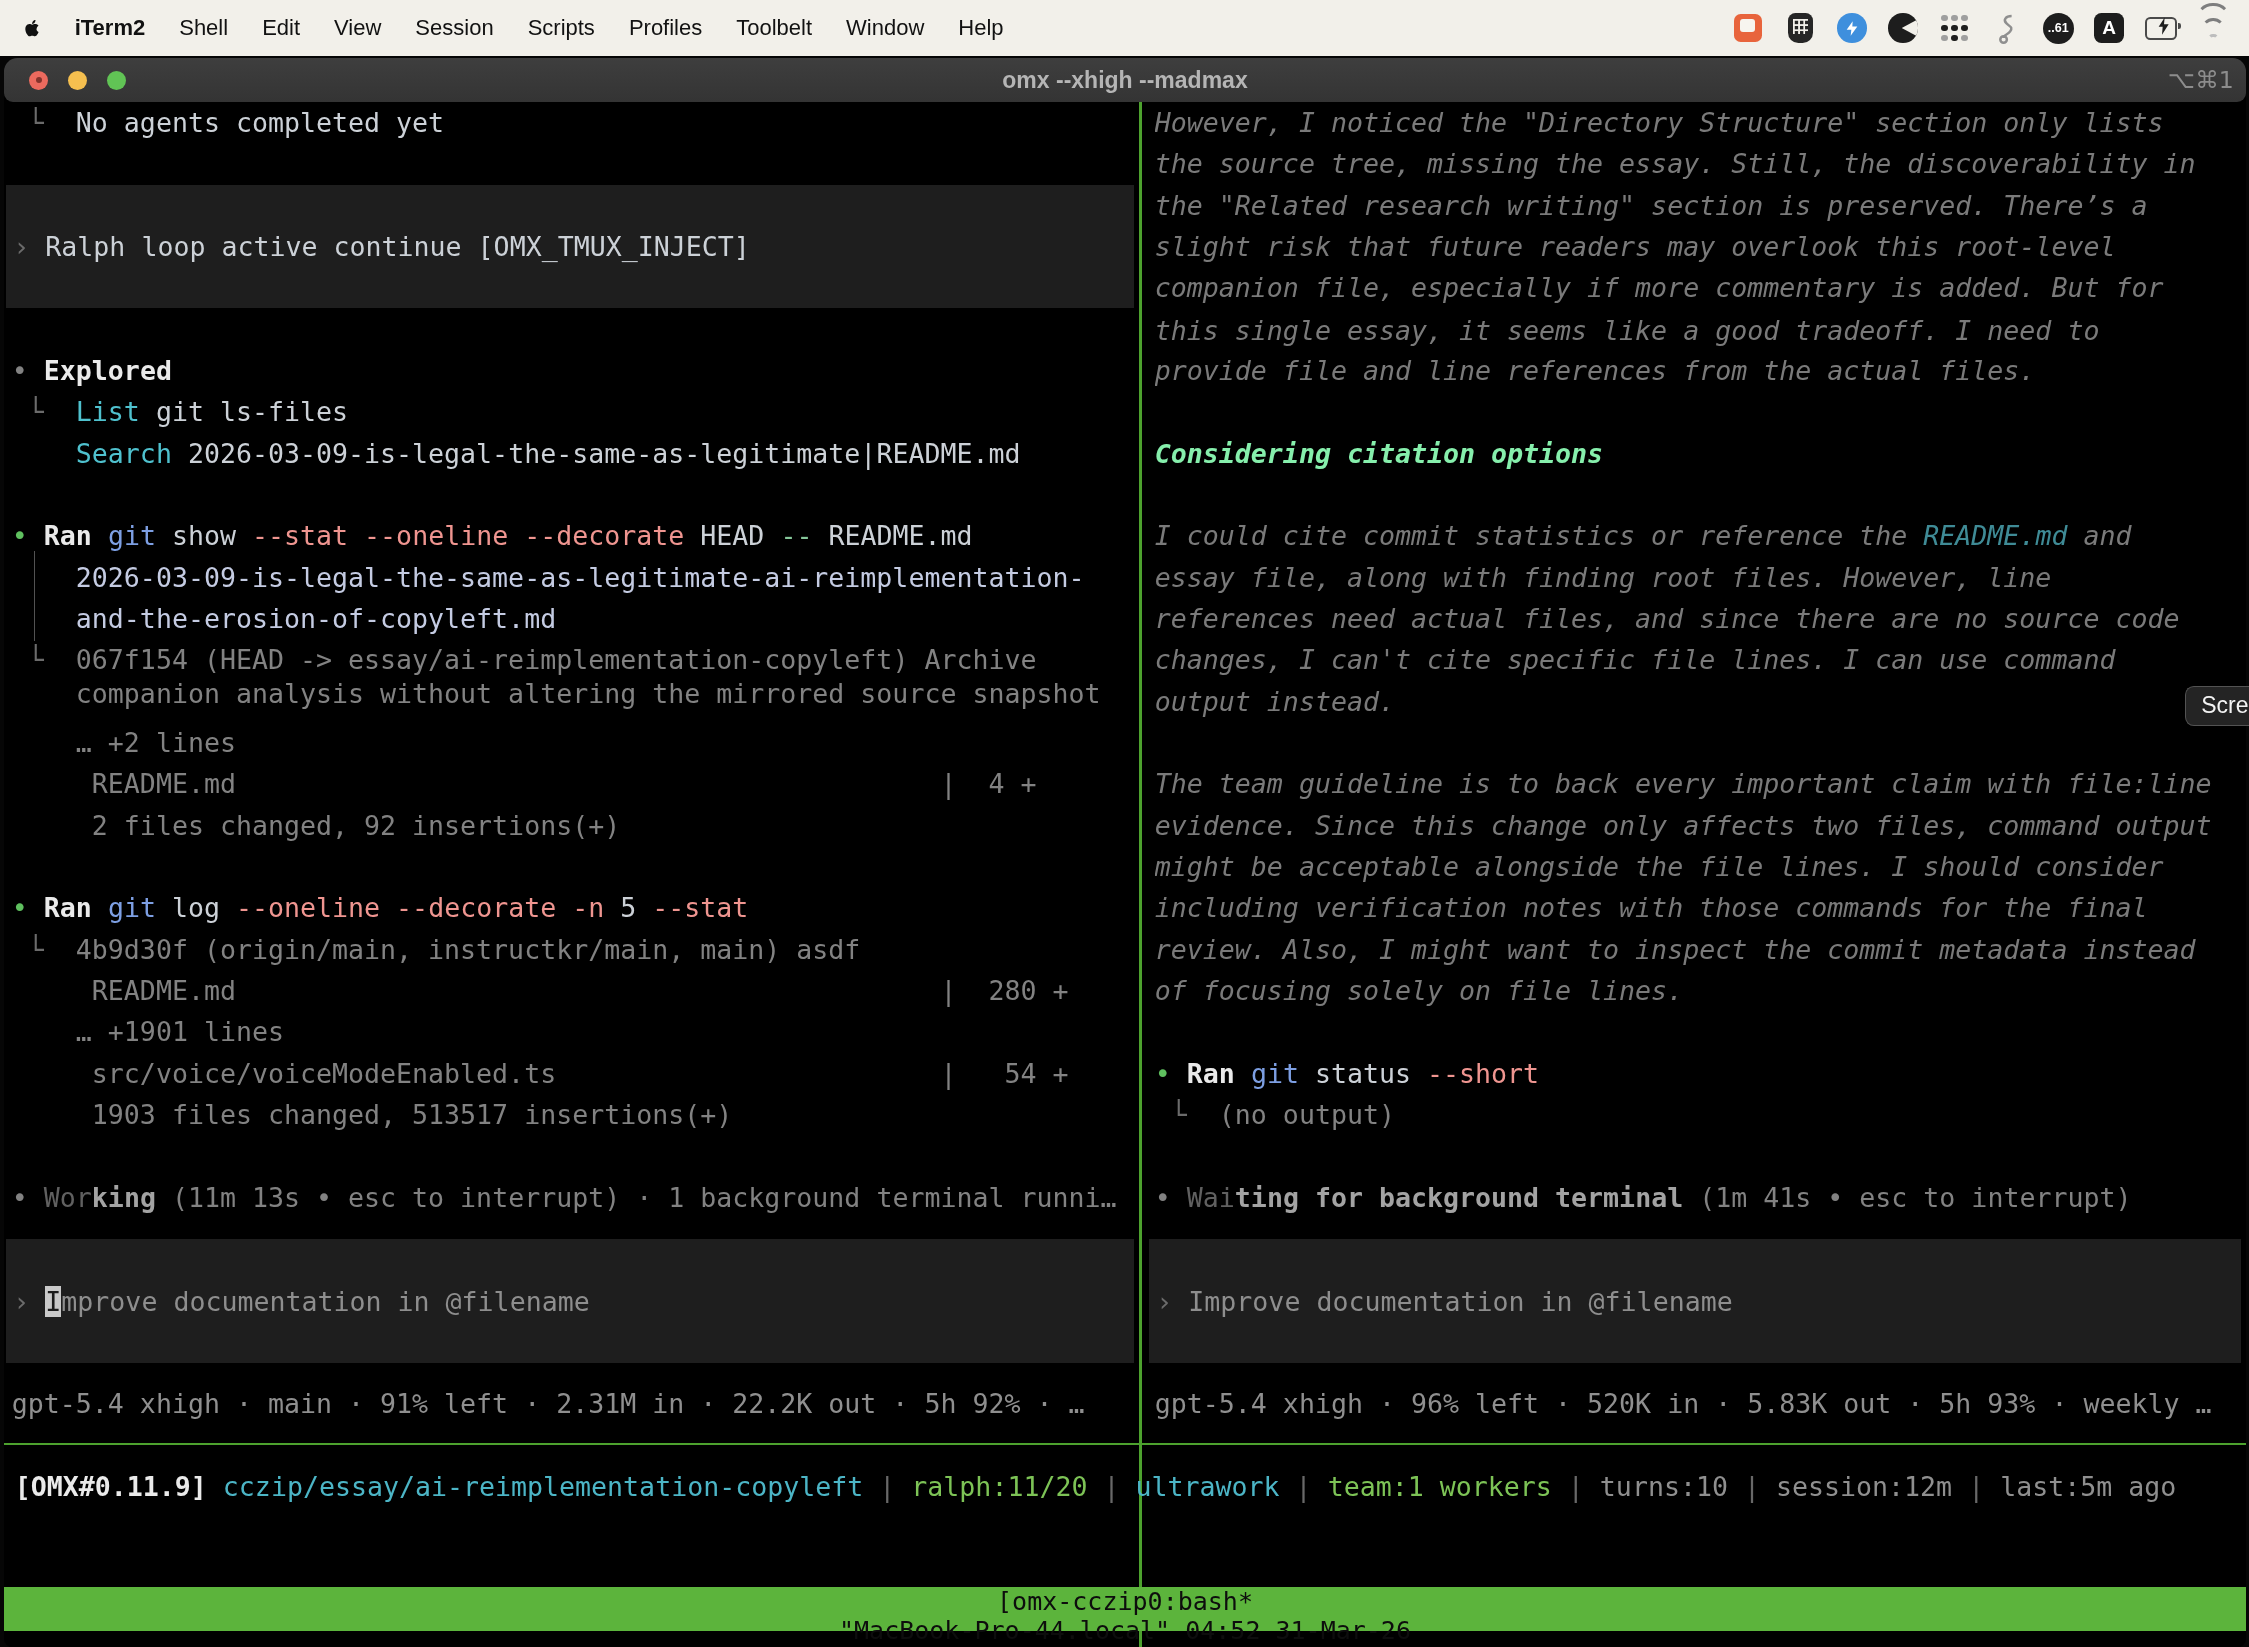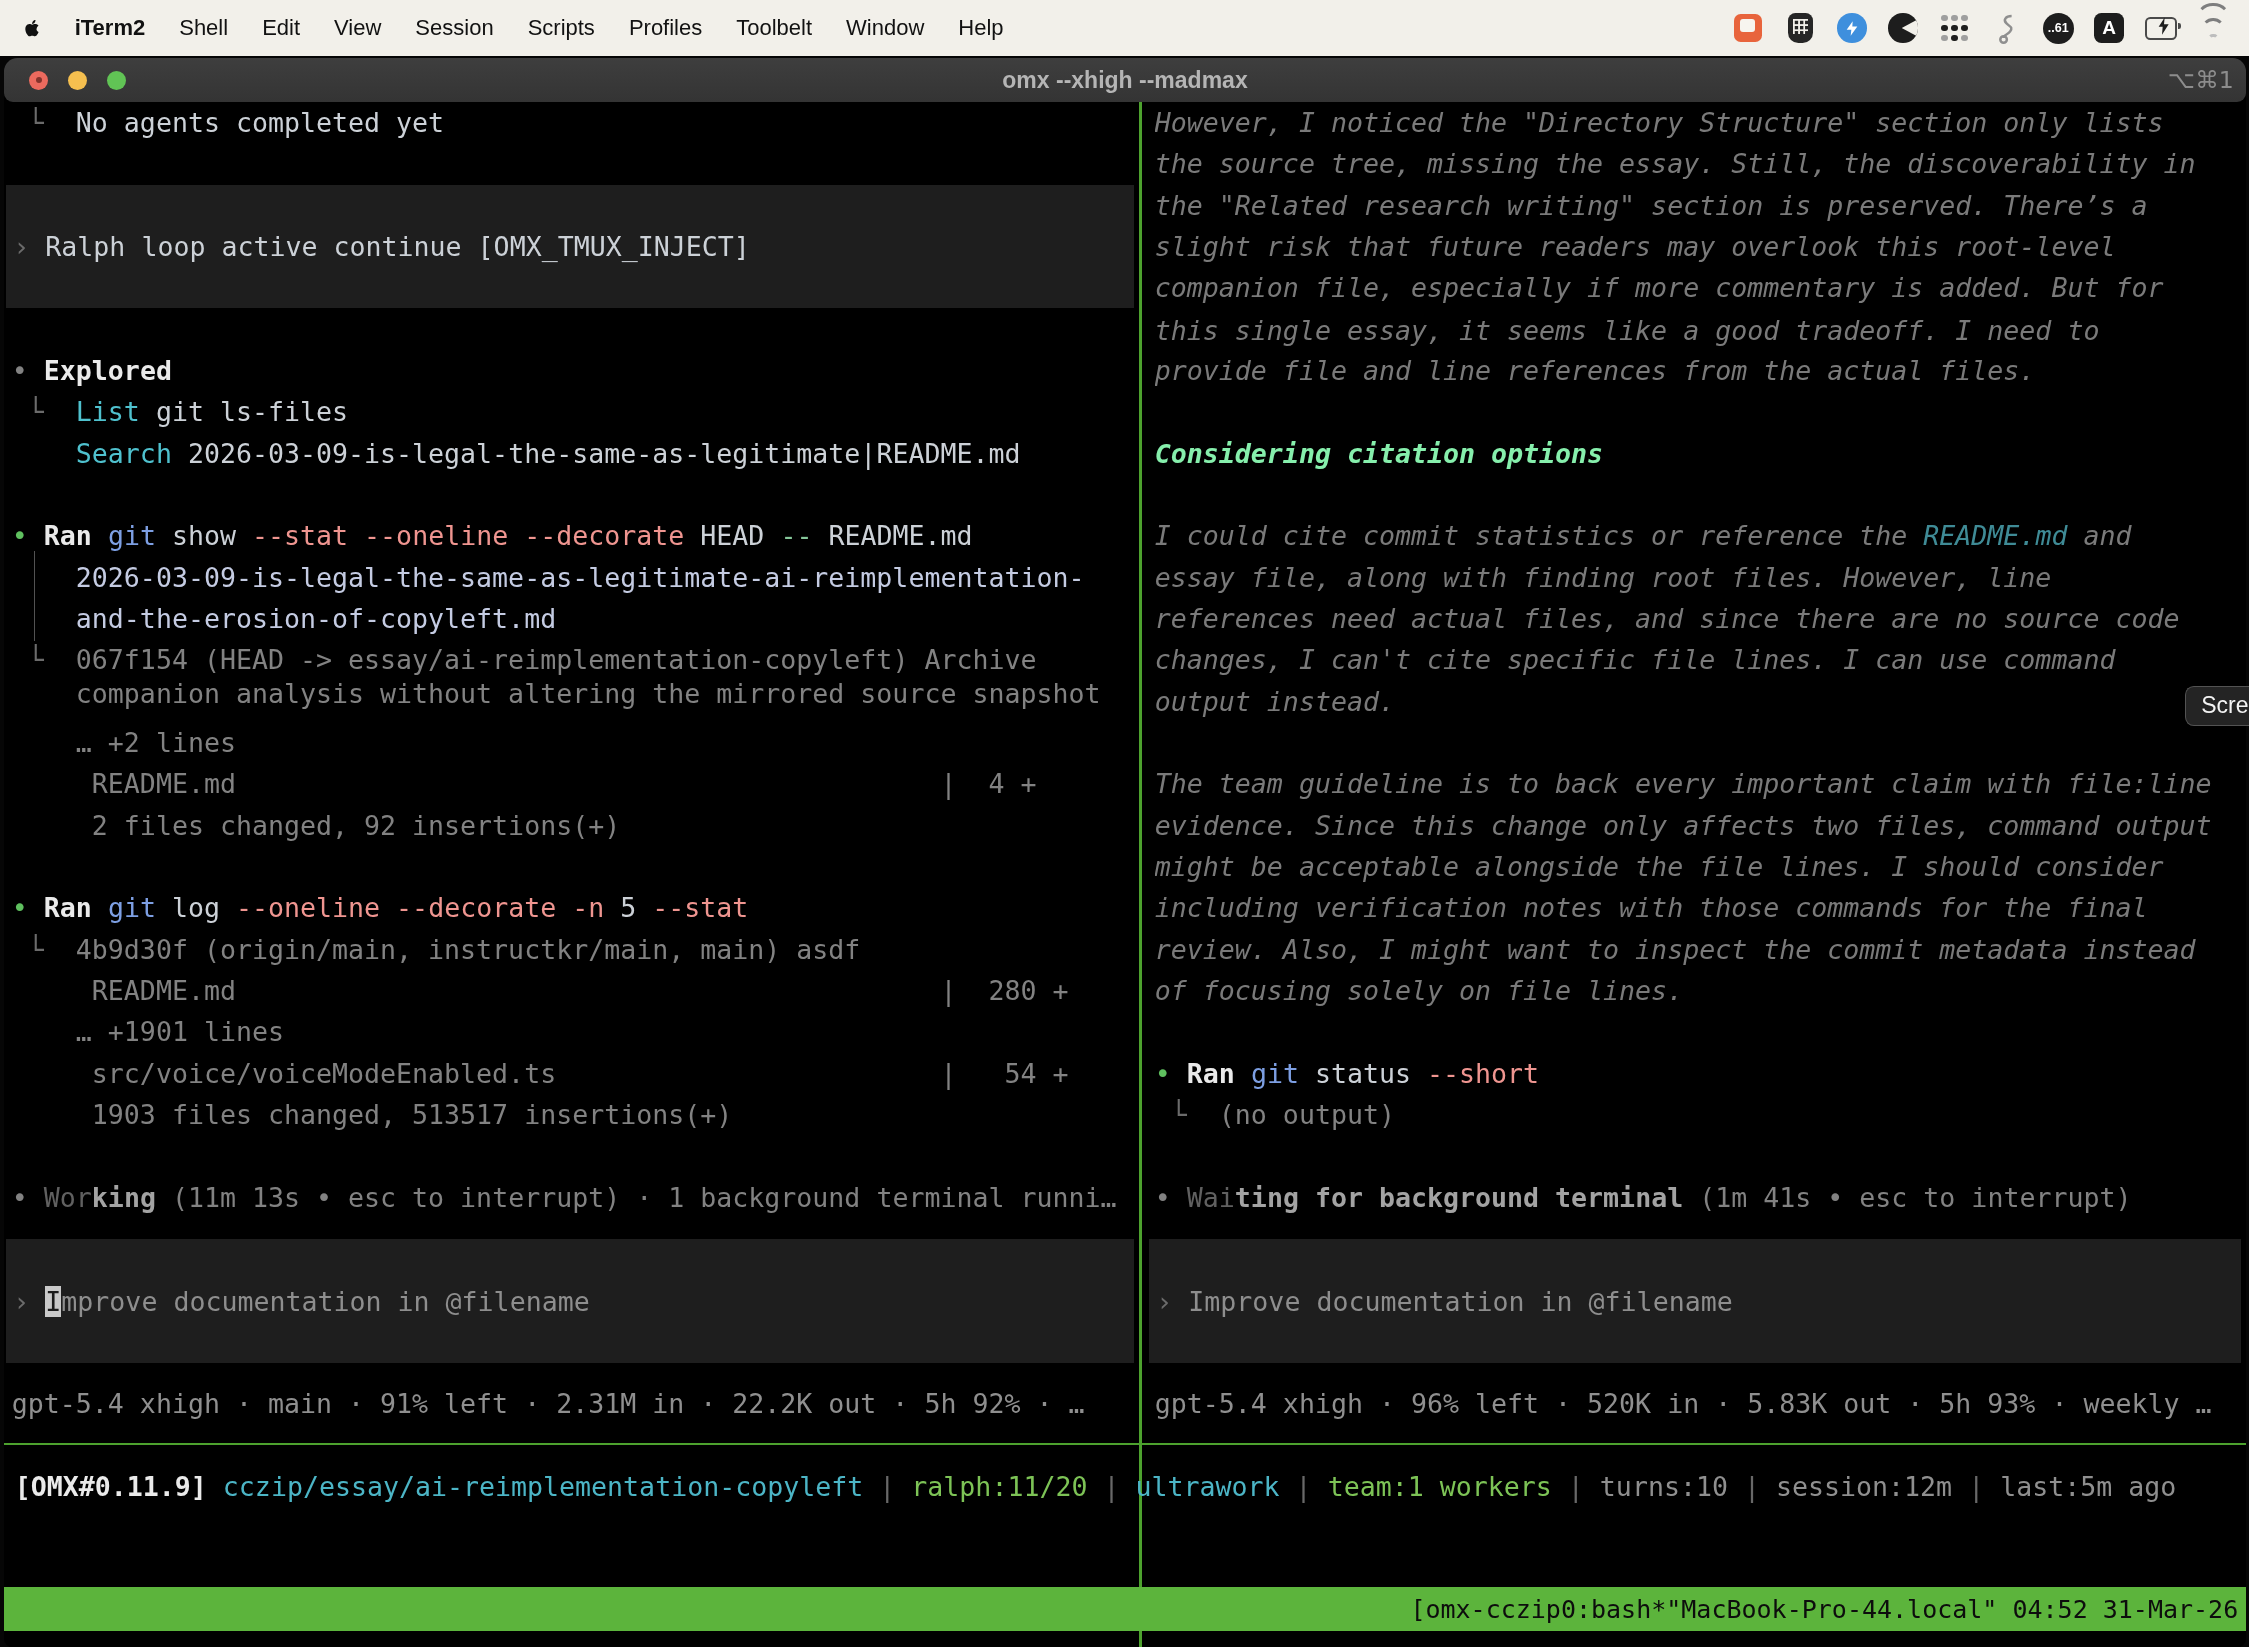--- a/index.html
+++ b/index.html
@@ -90,22 +90,22 @@
   .rit{color:#7a7a7a;font-style:italic}
   .rph{color:#86efac;font-style:italic;font-weight:bold}
   .itl{color:#3f8b96;font-style:italic}
   .ocyan{color:#4cb5c6}
   .ogrn{color:#7dc356}
   .osep{color:#686868}
 
   .hline{position:absolute;top:1385px;left:0;right:0;height:2.2px;background:#4da22e;}
   .omx{position:absolute;top:1408px;left:10.3px;right:3px;height:41px;line-height:41px;font-size:26.6px;white-space:pre;overflow:hidden;}
   .tmux{position:absolute;top:1529px;left:0;right:0;height:44px;background:#5cb43c;color:#0d0d0d;
-        display:flex;justify-content:flex-end;align-items:center;padding:0 7.4px;box-sizing:border-box;
-        font-size:25px;white-space:pre;}
+        display:flex;justify-content:flex-start;align-items:center;padding:0 7.4px;box-sizing:border-box;
+        font-size:25px;white-space:pre;flex-direction:column;}
 
   
   .tooltip{position:absolute;right:0;top:686px;height:38px;line-height:37px;background:#242424;
            border:1.5px solid #535353;border-right:none;border-radius:8.9px 0 0 8.9px;color:#f2f2f2;
            font-family:"Liberation Sans",sans-serif;font-size:23px;padding:0 1.5px 0 14.8px;min-width:46px;z-index:50;}
 </style>
 </head>
 <body>
 
 <div class="menubar">

